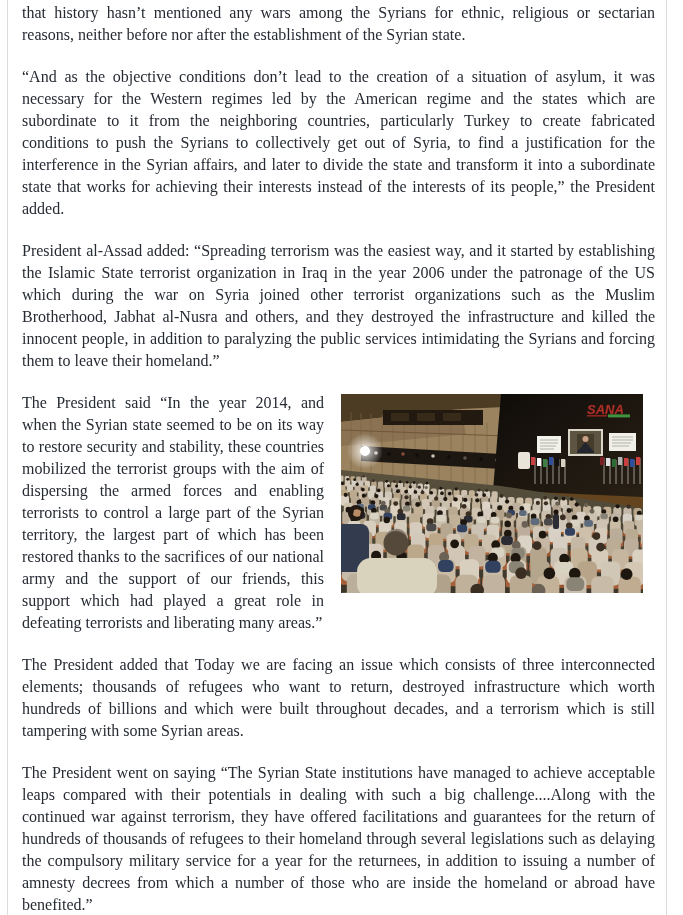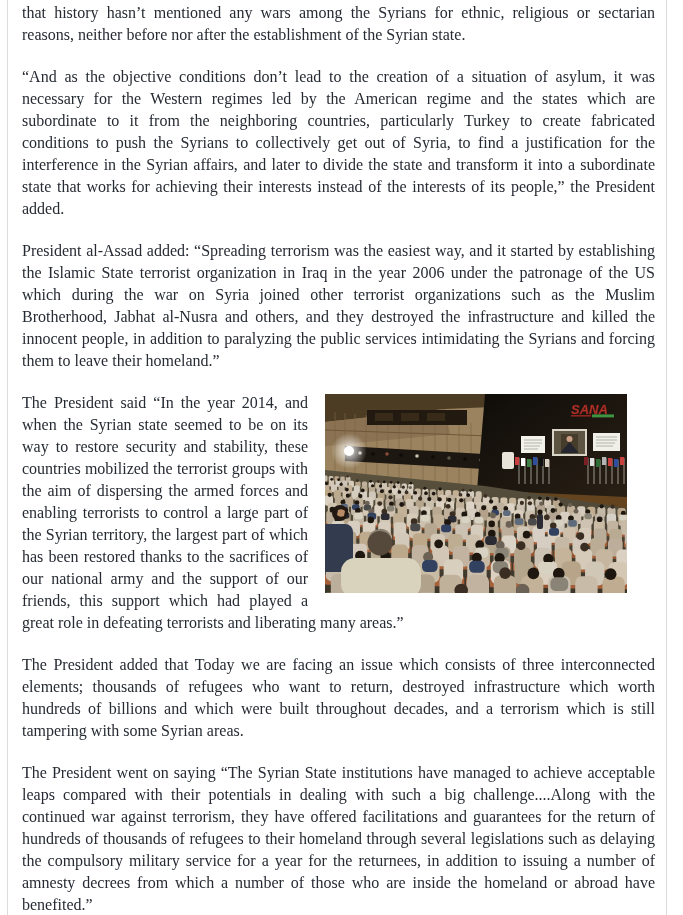--- a/index.html
+++ b/index.html
@@ -15,21 +15,21 @@
   }
   .content p{
     margin:20px 0;
     font-size:16px;line-height:22px;
     text-align:justify;
     color:var(--text-color,#262b33);
   }
   .content p.first{margin-top:2px;}
   .photo{
     float:right;display:block;width:302px;height:199px;
-    margin:2px 28px 8px 17px;overflow:hidden;
+    margin:2px 12px 8px 17px;overflow:hidden;
   }
   .photo svg{display:block;width:100%;height:100%;}
 </style>
 </head>
 <body>
 
 <div class="page">
   <div class="content">
 
     <p class="first">that history hasn’t mentioned any wars among the Syrians for ethnic, religious or sectarian reasons, neither before nor after the establishment of the Syrian state.</p>

